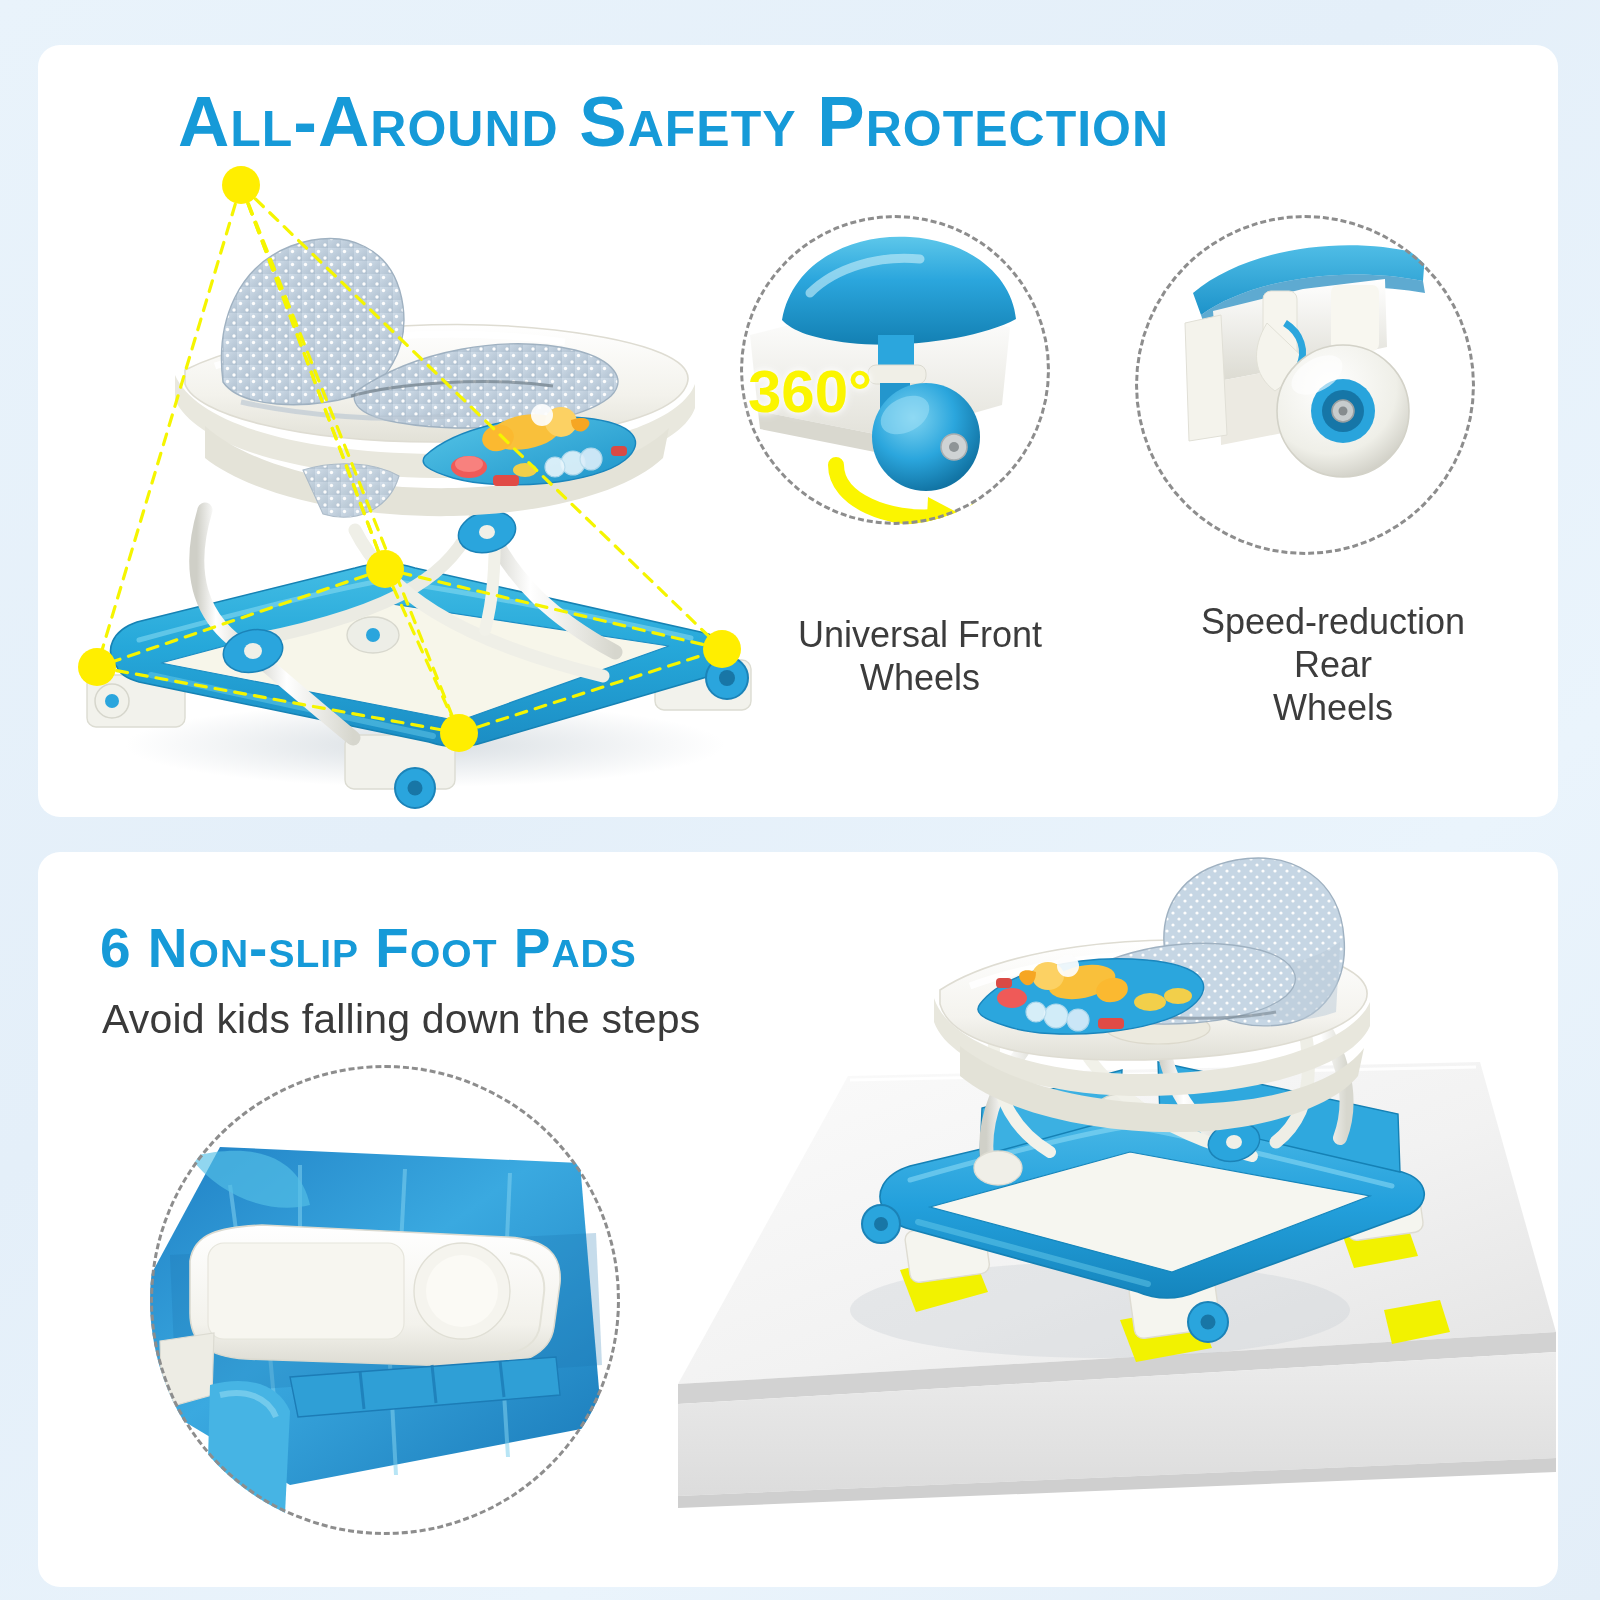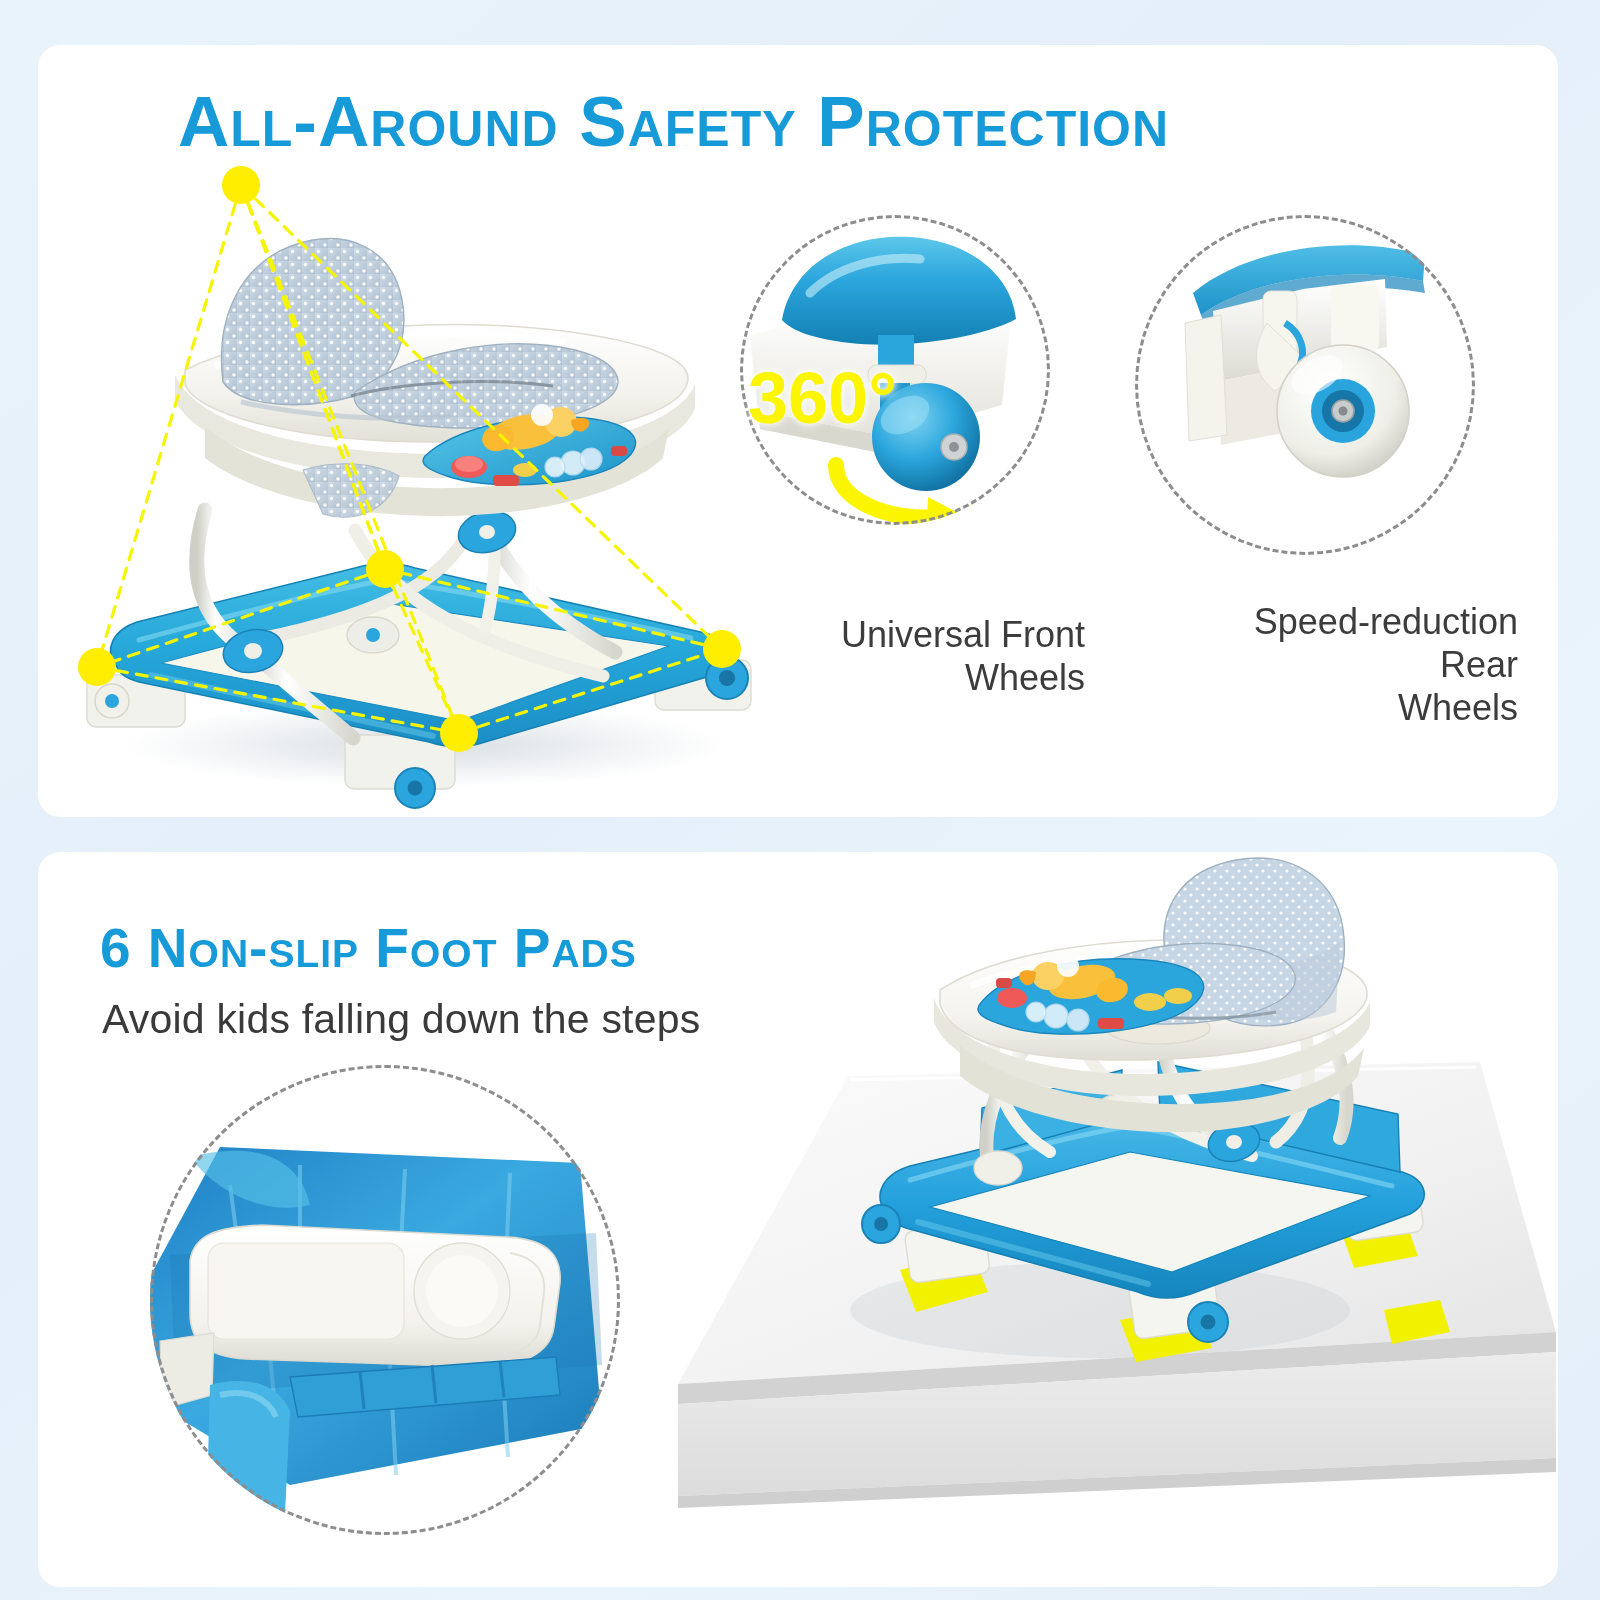--- a/index.html
+++ b/index.html
@@ -37,21 +37,21 @@
     margin-top:20px;
   }
   #subtitle-pads{
     position:absolute;left:102px;top:975px;
     font-size:41px;color:#3a3a3a;font-weight:normal;white-space:nowrap;
     letter-spacing:.2px;
     margin-top:21px;
   }
 
   .caption{
-    position:absolute;text-align:right;color:#3c3c3c;
+    position:absolute;text-align:center;color:#3c3c3c;
     font-size:36px;line-height:43px;font-weight:normal;
   }
   #cap-front{left:755px;top:613px;width:330px;}
   #cap-rear{left:1148px;top:600px;width:370px;}
 
   
   .abs{position:absolute;}
   .dashcircle{
     position:absolute;border-radius:50%;
     border:3px dashed #8d8d8d;
@@ -281,21 +281,21 @@
         <circle cx="214" cy="232" r="5" fill="#8e9496"></circle>
 
         <g>
           <path d="M96 250 C 96 286 150 306 196 302" fill="none" stroke="#fbf500" stroke-width="16" stroke-linecap="round"></path>
           <path d="M188 282 L226 302 L186 322 Z" fill="#fbf500"></path>
           <path d="M236 296 C 266 288 286 272 288 256" fill="none" stroke="#fbf500" stroke-width="16" stroke-linecap="round"></path>
         </g>
       </svg>
     </div>
     <div class="dashcircle" style="left:0;top:0;width:310px;height:310px;"></div>
-    <div class="abs" style="left:8px;top:142px;font-size:72px;font-weight:bold;color:#fbf500;
+    <div class="abs" style="left:8px;top:142px;font-size:60px;font-weight:bold;color:#fbf500;
          text-shadow:0 0 6px rgba(255,255,255,.95),0 0 12px rgba(255,255,255,.8);">360°</div>
   </div>
 
   <div class="caption" id="cap-front">
     <div>Universal Front</div>
     <div>Wheels</div>
   </div>
 
   <div id="inset-rear">
     <div class="circle-clip" style="left:0;top:0;width:340px;height:340px;background:#fff;">

